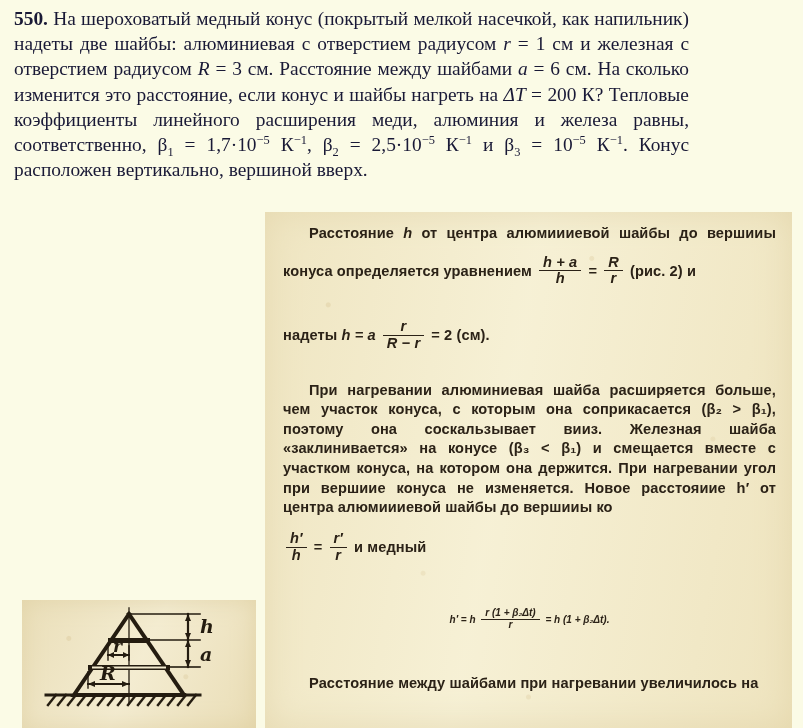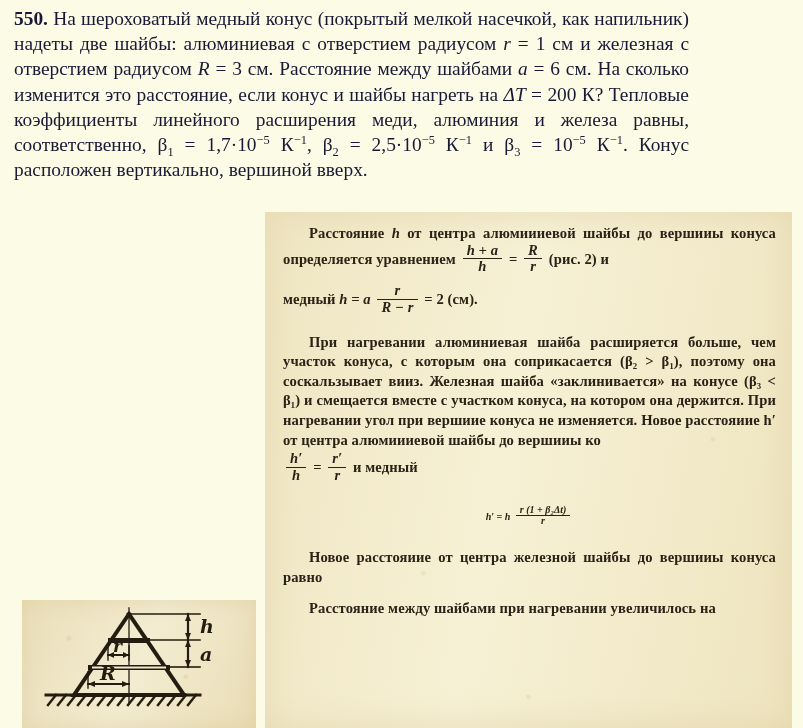--- a/index.html
+++ b/index.html
@@ -29,21 +29,21 @@
   sub.e{ font-size:.64em; vertical-align:sub; line-height:0; }
   .nb{ white-space:nowrap; }
 
   
   #solution{
     position:absolute;
     left:265px; top:212px; width:527px; height:516px;
     background:#f6f0d4;
     box-shadow:inset 0 0 34px rgba(205,185,130,.45);
     overflow:hidden;
-    font-family:Liberation Serif, serif;
+    font-family:Liberation Sans, sans-serif;
     color:#2b2217;
   }
   #solution .grain{
     position:absolute; inset:0;
     background:
       radial-gradient(circle at 12% 18%, rgba(212,190,140,.30) 0 2px, transparent 3px),
       radial-gradient(circle at 62% 9%,  rgba(212,190,140,.26) 0 2px, transparent 3px),
       radial-gradient(circle at 85% 44%, rgba(212,190,140,.22) 0 2px, transparent 3px),
       radial-gradient(circle at 30% 70%, rgba(212,190,140,.22) 0 2px, transparent 3px),
       radial-gradient(circle at 50% 94%, rgba(212,190,140,.25) 0 2px, transparent 3px),
@@ -73,21 +73,21 @@
   .gap6{ height:6px; }
   .gap10{ height:10px; }
   .gap14{ height:14px; }
 
   
   .frac{
     display:inline-block;
     vertical-align:middle;
     text-align:center;
     line-height:1.08;
-    margin:0 3px;
+    margin:12px 3px;
     position:relative;
     top:-1px;
   }
   .frac .n{ display:block; padding:0 4px; }
   .frac .d{ display:block; padding:0 4px; border-top:1.6px solid #2b2217; }
 
   
   #figure{
     position:absolute;
     left:22px; top:600px; width:234px; height:128px;
@@ -115,35 +115,34 @@
 </div>
 
 <div id="solution">
   <div class="grain"></div>
   <div class="inner">
 
     <div class="sp ind"><span>Расстояние </span><span class="it">h</span><span> от центра алюмиииевой  шайбы до вершииы конуса определяется  уравнением </span><span class="frac"><span class="n it">h + a</span><span class="d it">h</span></span><span> = </span><span class="frac"><span class="n it">R</span><span class="d it">r</span></span><span> (рис. 2) и</span></div>
 
     <div class="gap6"></div>
 
-    <div class="sp"><span>медный </span><span class="it">h</span><span class="it"> = a </span><span class="frac"><span class="n it">r</span><span class="d it">R − r</span></span><span> = 2 (см).</span></div>
+    <div class="sp"><span>надеты </span><span class="it">h</span><span class="it"> = a </span><span class="frac"><span class="n it">r</span><span class="d it">R − r</span></span><span> = 2 (см).</span></div>
 
     <div class="gap14"></div>
 
     <div class="sp ind">При нагревании алюминиевая шайба расширяется боль­ше, чем участок конуса,  с  которым  она  соприкасается (β₂ &gt; β₁), поэтому она соскальзывает вииз. Железная шай­ба «заклинивается» на конусе (β₃ &lt; β₁) и смещается вместе с участком конуса, на котором она держится. При  нагре­вании угол при вершиие конуса не изменяется. Новое рас­стояиие h′ от центра алюмиииевой шайбы до вершииы ко­</div>
 
     <div class="sp"><span class="frac"><span class="n it">h′</span><span class="d it">h</span></span><span> = </span><span class="frac"><span class="n it">r′</span><span class="d it">r</span></span><span> и медный</span></div>
 
     <div class="gap10"></div>
 
-    <div class="eq"><span class="it">h′ = h </span><span class="frac"><span class="n it">r (1 + β₂Δt)</span><span class="d it">r</span></span></div>
+    <div class="eq"><span class="it">h′ = h </span><span class="frac"><span class="n it">r (1 + β₂Δt)</span><span class="d it">r</span></span><span class="it"> = h (1 + β₂Δt).</span></div>
 
     <div class="gap14"></div>
 
-    <div class="sp ind">Новое расстояиие от центра железной шайбы до  вершииы конуса равно</div>
 
 
     <div class="gap10"></div>
 
     <div class="sp ind">Расстояние между шайбами при  нагревании увеличи­лось на</div>
 
   </div>
 </div>
 
 <div id="figure">

